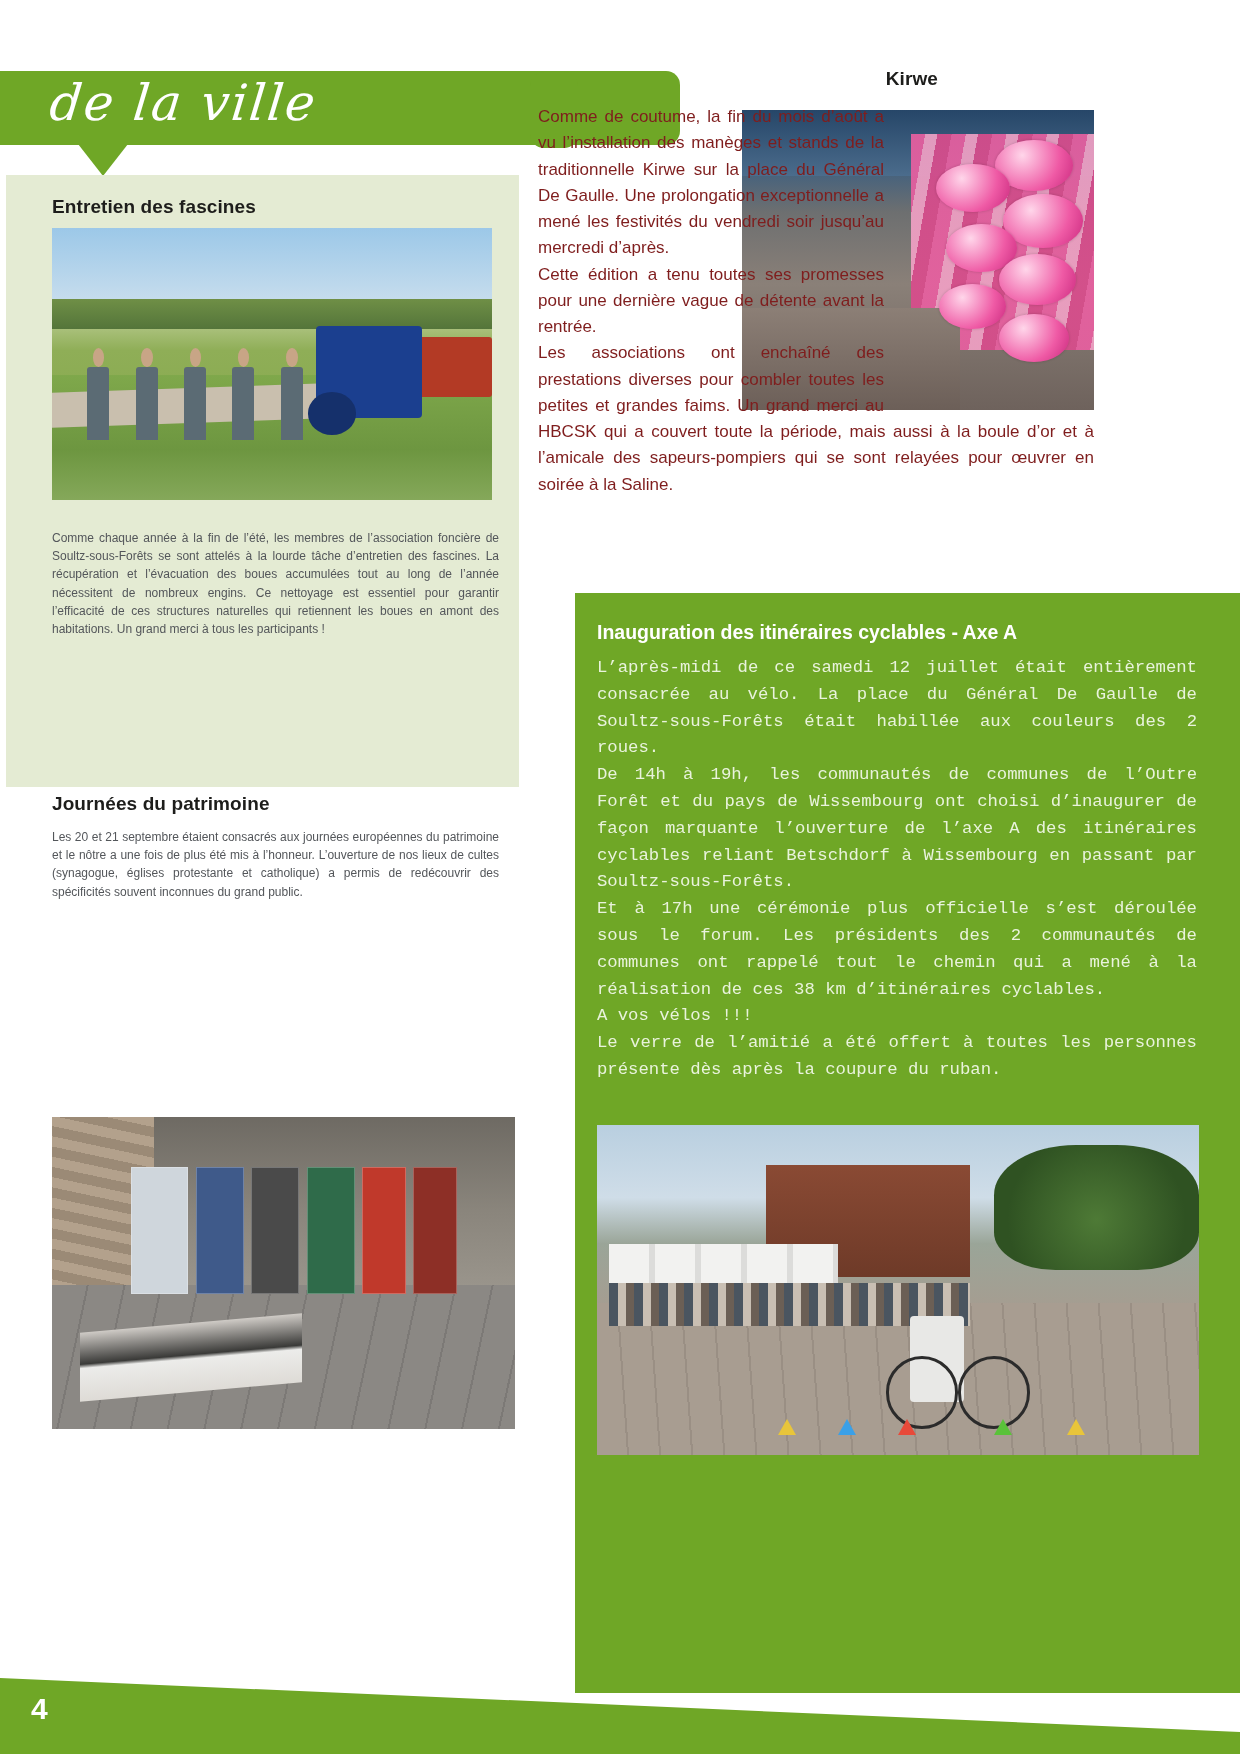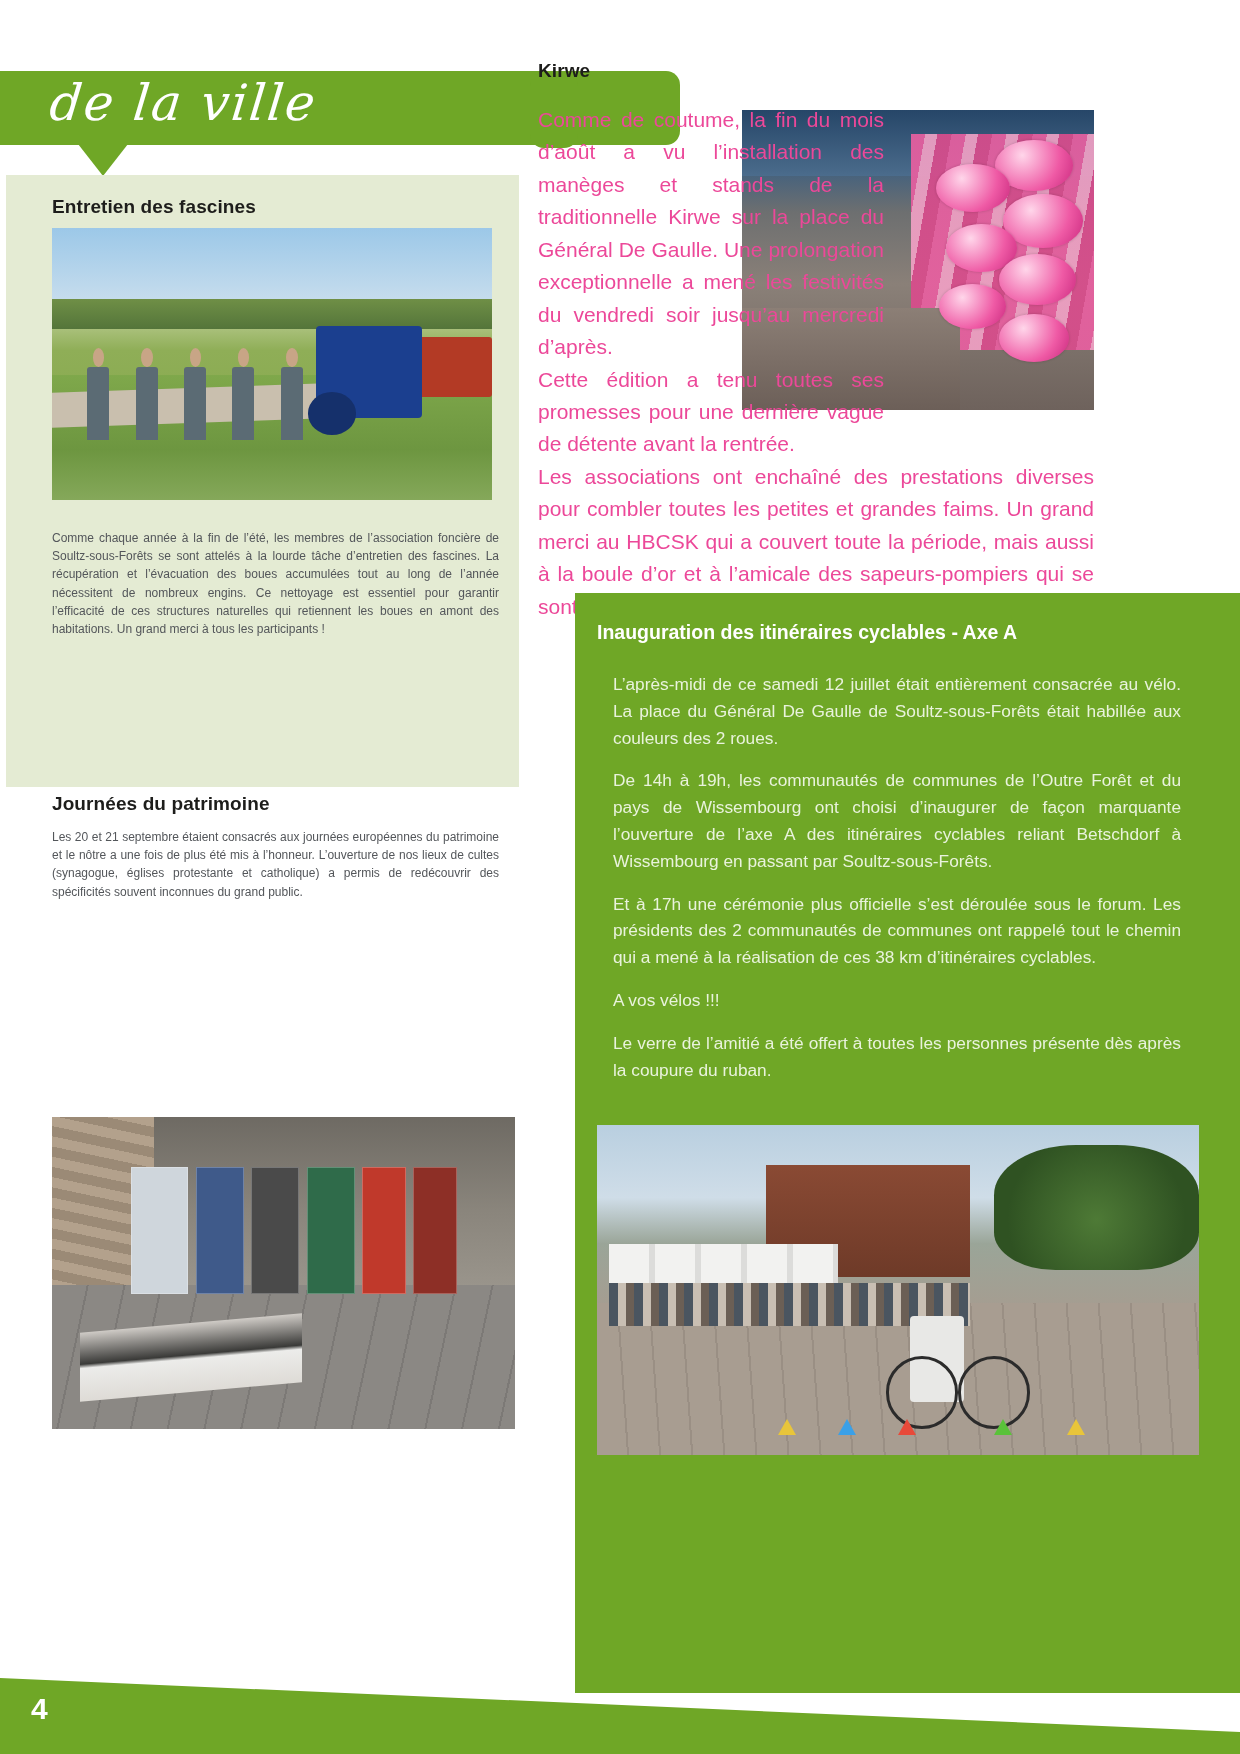--- a/index.html
+++ b/index.html
@@ -122,32 +122,33 @@
   
   #right-tab {
     position: absolute;
     left: 530px; top: 72px;
     width: 48px; height: 76px;
     background: #6fa726;
     border-radius: 14px;
   }
   #kirwe-title {
     position: absolute;
-    left: 538px; top: 60px;
+    left: 538px; top: 68px;
     width: 400px;
+    text-align: right;
   }
   #kirwe-text {
     position: absolute;
     left: 538px; top: 104px;
     width: 556px;
   }
   #kirwe-text .col-wrap {
-    font-size: 21px;
+    font-size: 17px;
     line-height: 1.545;
-    color: #ec4899;
+    color: #7f1d1d;
     text-align: justify;
   }
   #photo-kirwe {
     position: absolute;
     left: 742px; top: 110px;
     width: 352px; height: 300px;
     overflow: hidden;
   }
   #kirwe-float {
     float: right;
@@ -173,21 +174,21 @@
   }
   #green-text {
     position: absolute;
     left: 597px; top: 655px;
     width: 600px;
     font-size: 17.3px;
     line-height: 1.55;
     color: #e9f3dc;
     text-align: justify;
   }
-  #green-text p { margin: 16px; }
+  #green-text p { margin: 0; font-family: Liberation Mono, monospace; }
   #photo-velo {
     position: absolute;
     left: 597px; top: 1125px;
     width: 602px; height: 330px;
     overflow: hidden;
   }
 
   
   #footer-band {
     position: absolute;

